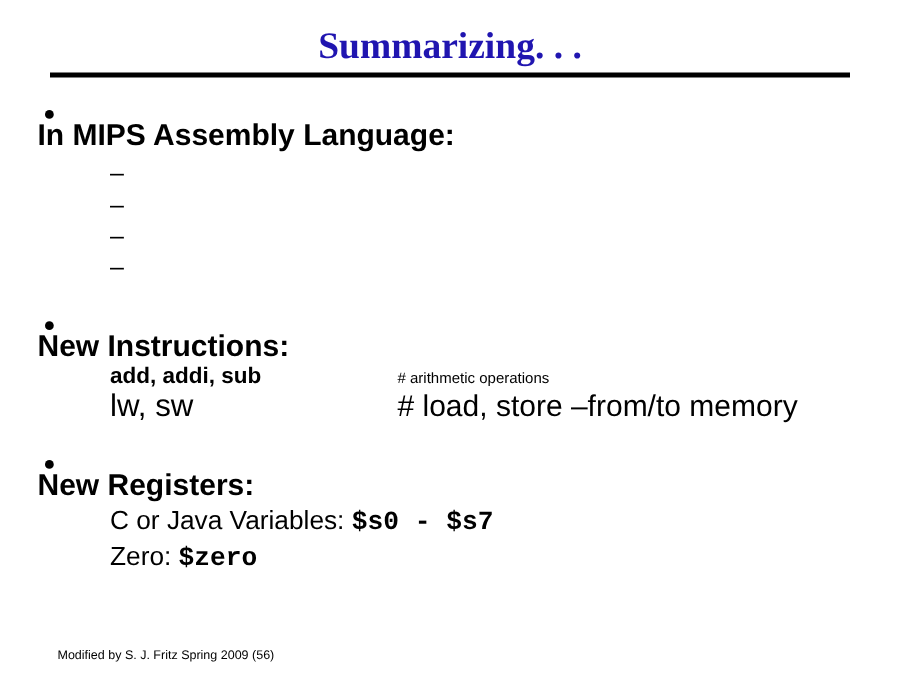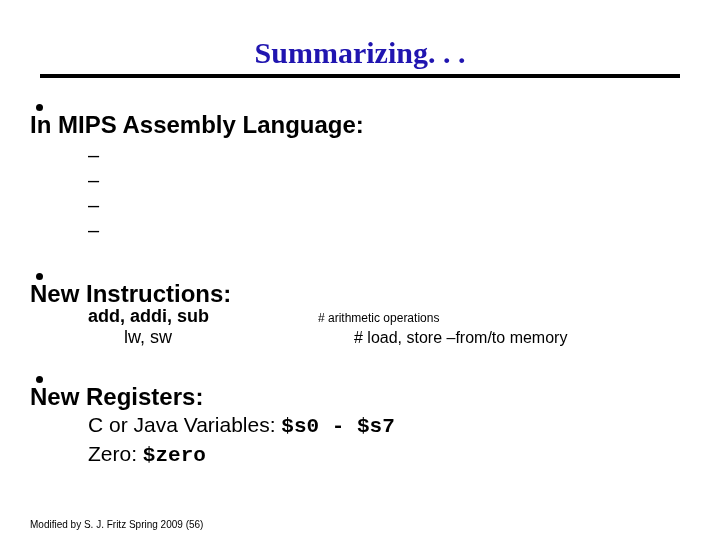--- a/index.html
+++ b/index.html
@@ -19,21 +19,21 @@
       width: 100%;
       height: 100%;
       position: relative;
     }
     .title {
       text-align: center;
       font-family: "Times New Roman", Times, serif;
       font-weight: bold;
       font-size: 30px;
       color: #2015b0;
-      margin: 16px 0 4px 0;
+      margin: 0 0 4px 0;
     }
     .title-underline {
       height: 4px;
       background: #000;
       margin: 0 10px 14px 10px;
     }
     .bullet1 {
       display: flex;
       align-items: flex-start;
       font-weight: bold;
@@ -70,46 +70,45 @@
     .instr-row {
       display: flex;
       align-items: baseline;
     }
     .instr-left-bold {
       font-weight: bold;
       font-size: 18px;
       width: 230px;
     }
     .instr-left {
-      font-size: 18px;
+      font-size: 25px;
       width: 230px;
-      margin-left: 36px;
     }
     .instr-right-sm {
       font-size: 12px;
     }
     .instr-right {
-      font-size: 16px;
+      font-size: 24px;
     }
     .regs-block {
       padding-left: 58px;
       margin-top: -4px;
     }
     .reg-line {
       font-size: 21px;
       line-height: 1.3;
     }
     .mono {
       font-family: Liberation Mono, monospace;
       font-weight: bold;
     }
     .footer {
       position: absolute;
       bottom: 10px;
-      left: 30px;
+      left: 46px;
       font-size: 10px;
       color: #000;
     }
   </style>
 </head>
 <body>
 
 <div class="slide">
 
   <div class="title">Summarizing. . .</div>

